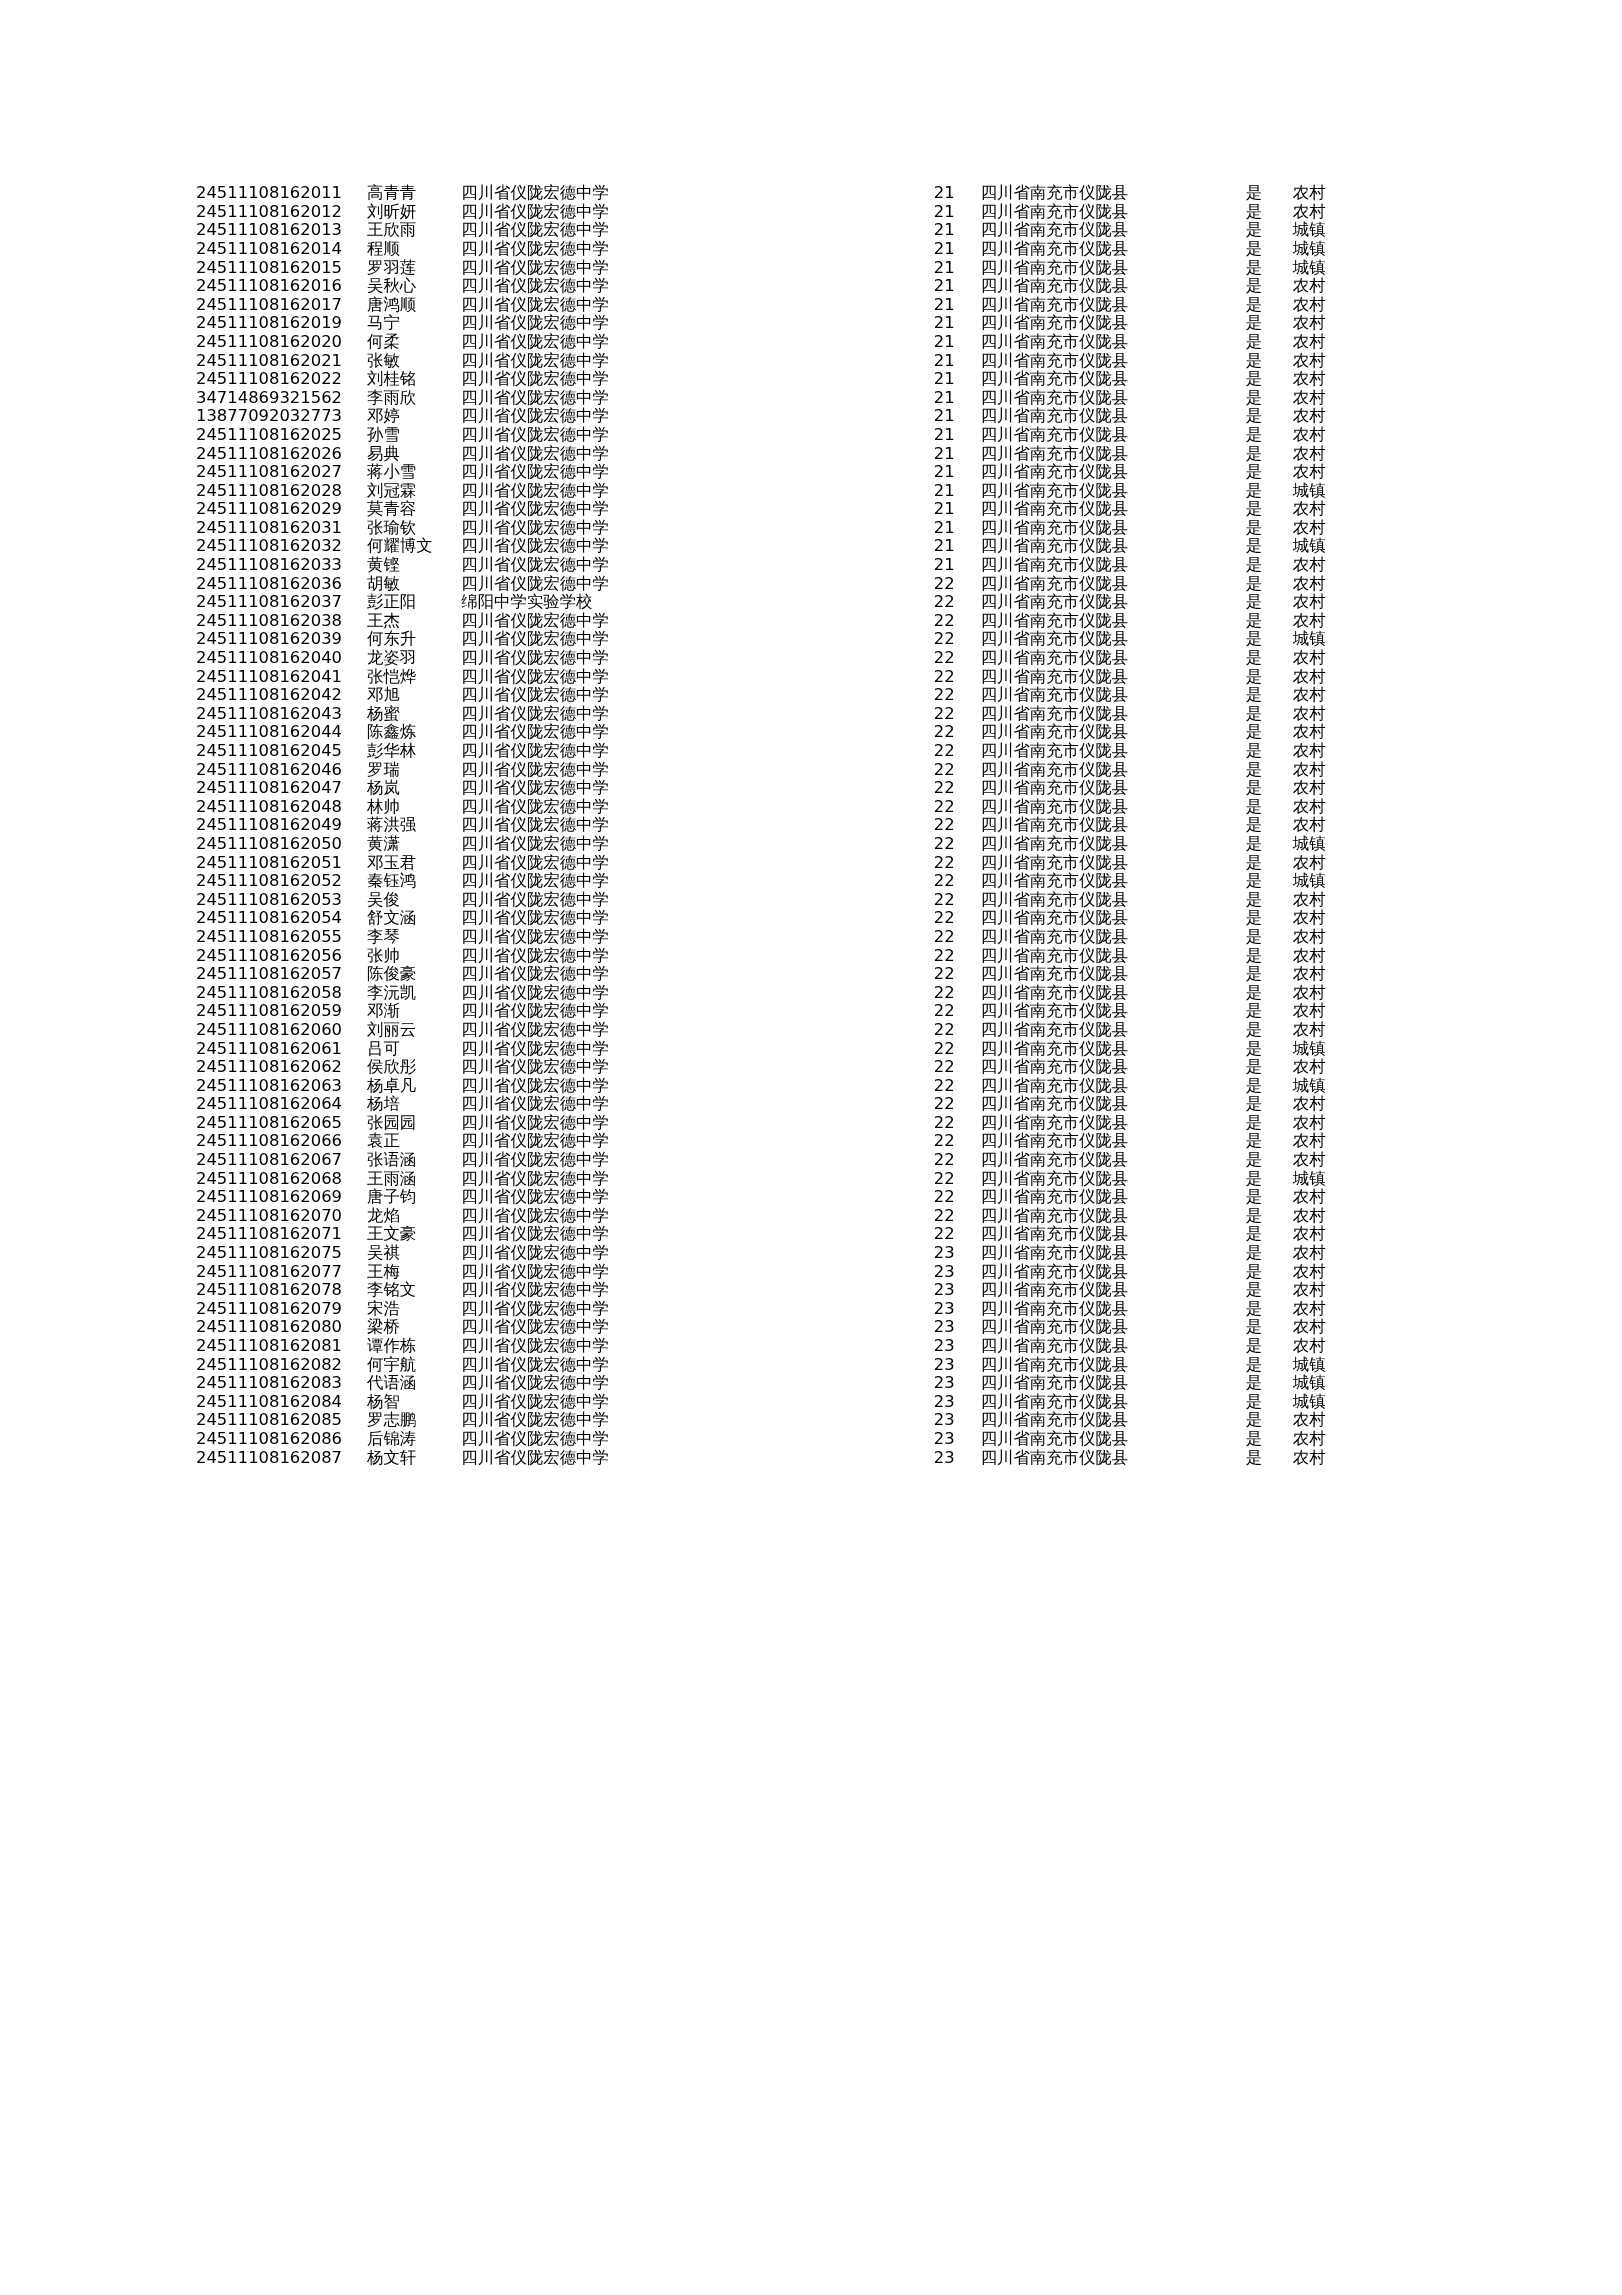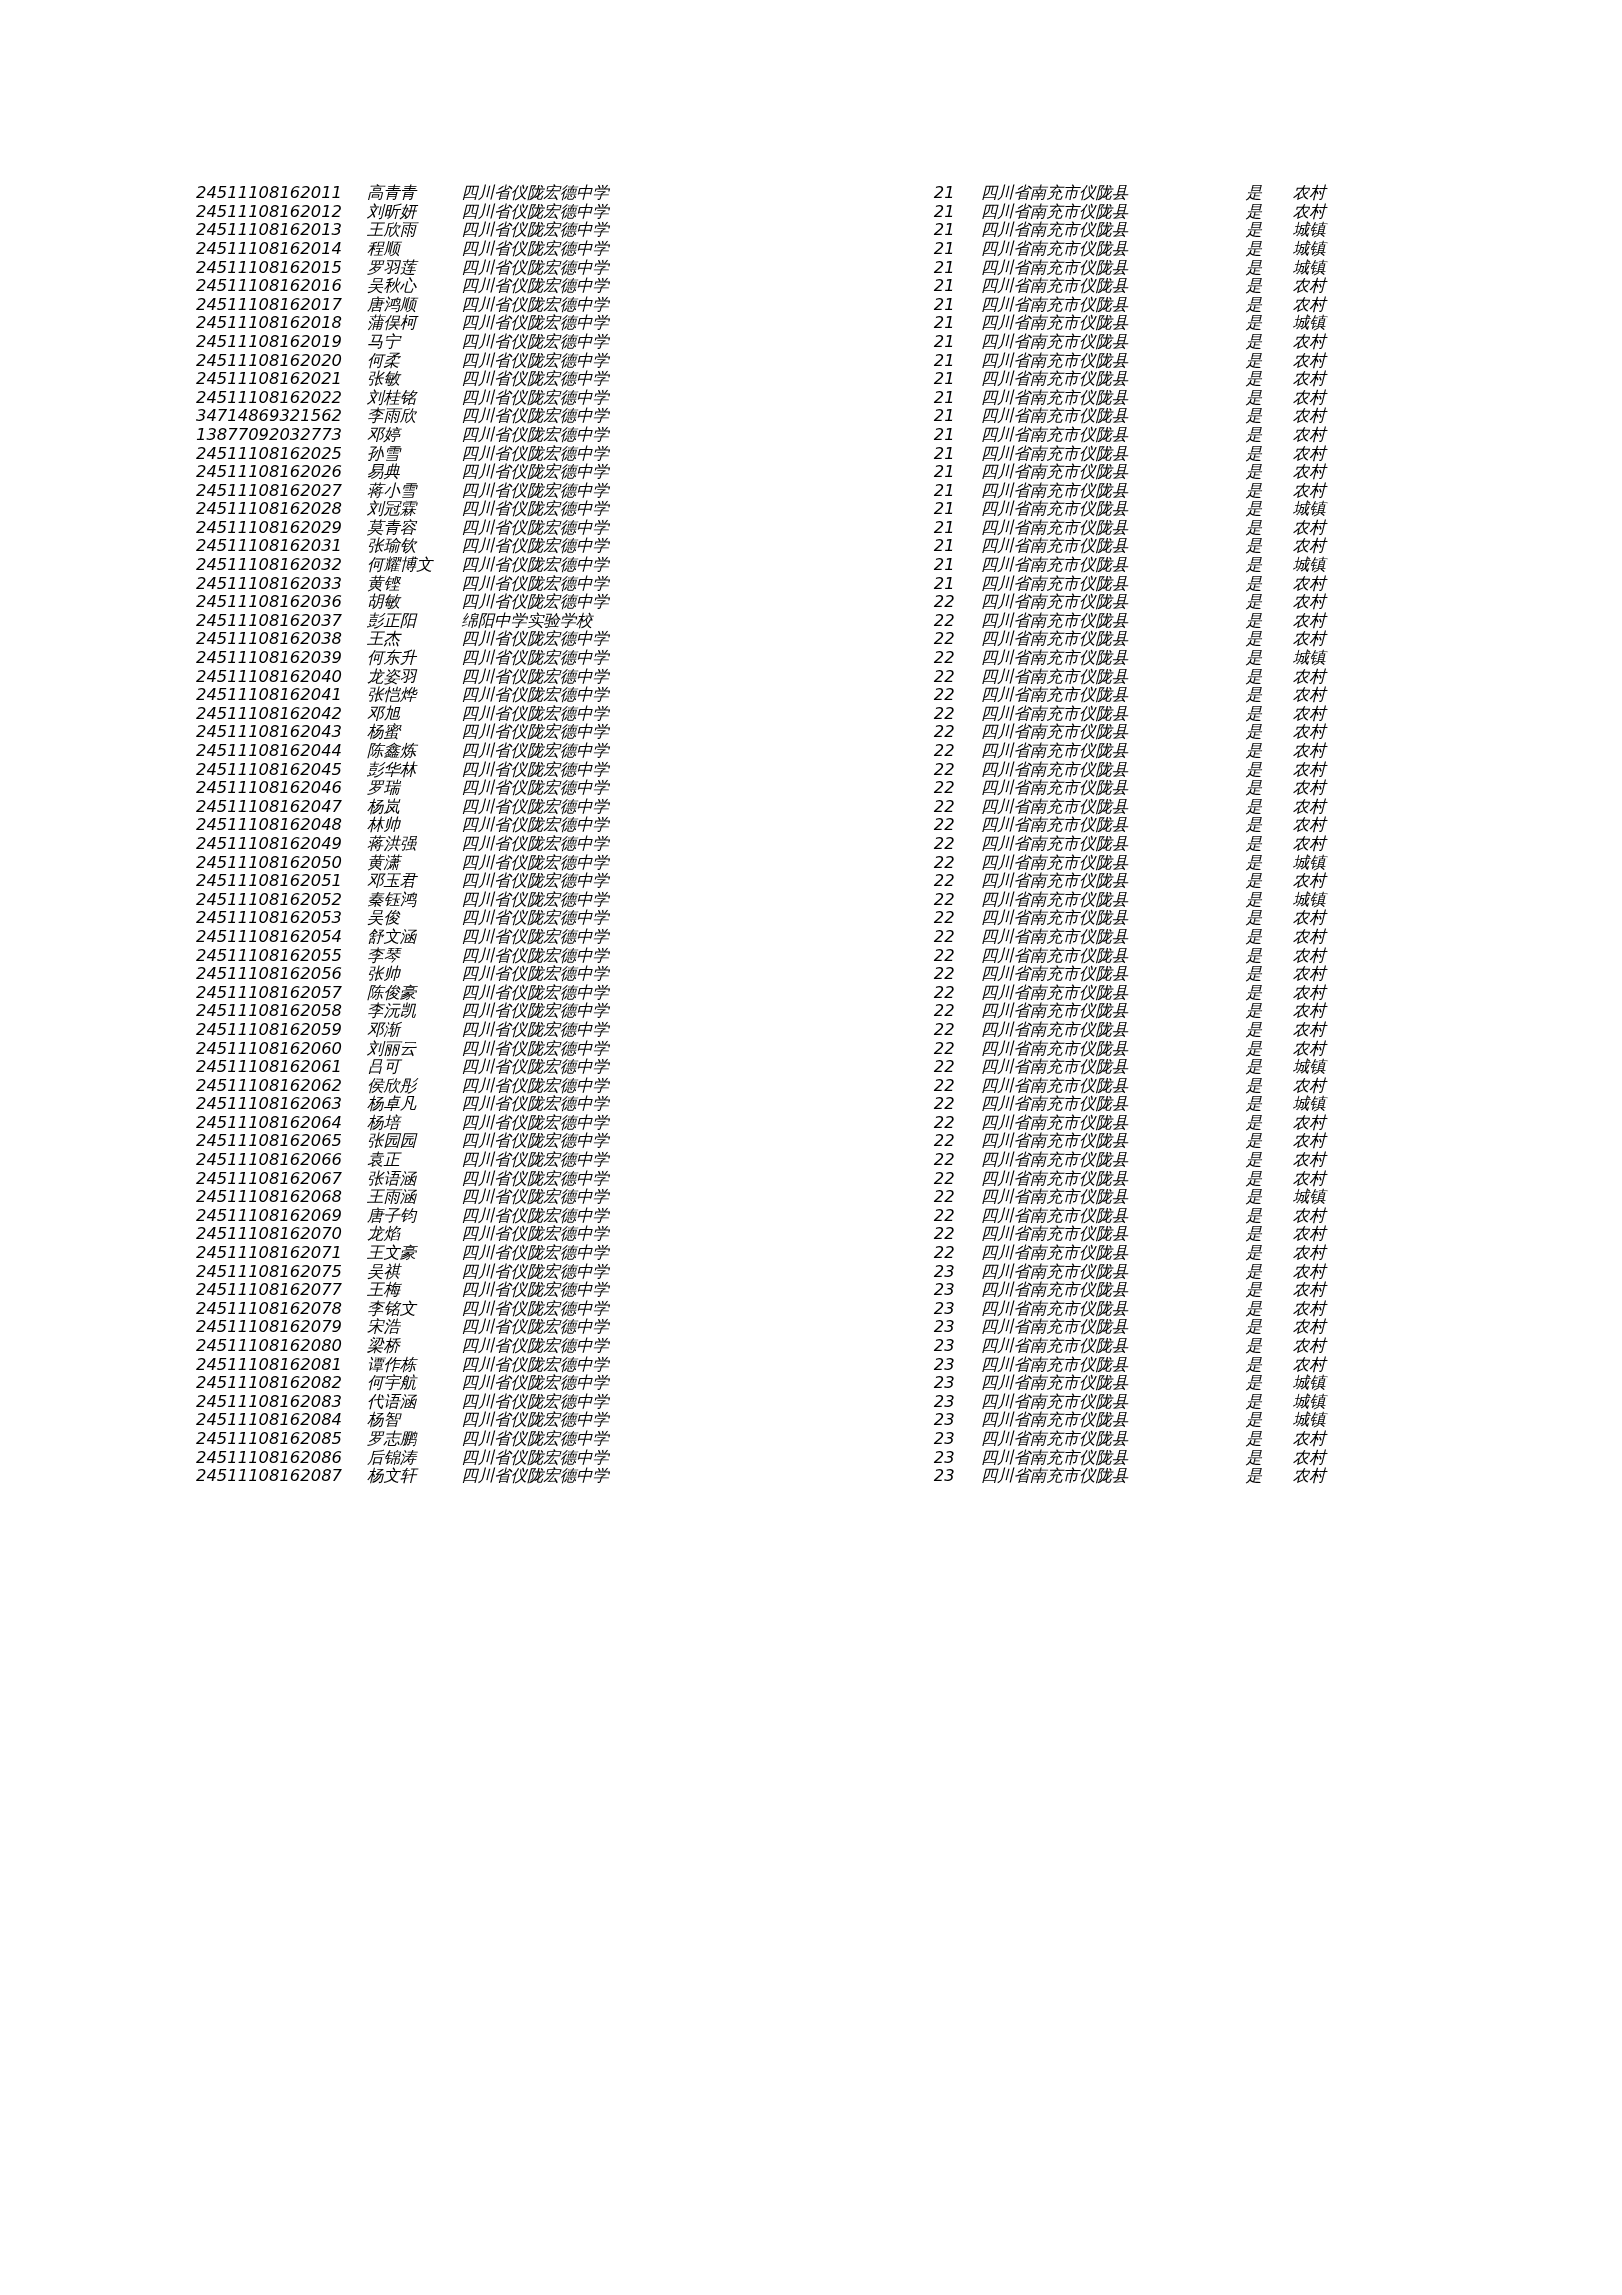--- a/index.html
+++ b/index.html
@@ -12,21 +12,20 @@
     height: 2295px;
     font-family: "DejaVu Sans", sans-serif;
     color: #000000;
   }
   .page {
     position: relative;
     width: 1379px;
     height: 2295px;
     box-sizing: border-box;
     padding: 183px 16px 0 0;
-    font-style: italic;
   }
   table.roster {
     border-collapse: collapse;
     margin-left: 196px;
     font-size: 16.4px;
     line-height: 1.0;
   }
   table.roster td {
     padding: 0;
     white-space: nowrap;
@@ -128,29 +127,20 @@
         <tr>
           <td class="c-id">24511108162017</td>
           <td class="c-name">唐鸿顺</td>
           <td class="c-school">四川省仪陇宏德中学</td>
           <td class="c-grade">21</td>
           <td class="c-region">四川省南充市仪陇县</td>
           <td class="c-flag">是</td>
           <td class="c-type">农村</td>
         </tr>
         <tr>
-          <td class="c-id">24511108162018</td>
-          <td class="c-name">蒲俣柯</td>
-          <td class="c-school">四川省仪陇宏德中学</td>
-          <td class="c-grade">21</td>
-          <td class="c-region">四川省南充市仪陇县</td>
-          <td class="c-flag">是</td>
-          <td class="c-type">城镇</td>
-        </tr>
-        <tr>
           <td class="c-id">24511108162019</td>
           <td class="c-name">马宁</td>
           <td class="c-school">四川省仪陇宏德中学</td>
           <td class="c-grade">21</td>
           <td class="c-region">四川省南充市仪陇县</td>
           <td class="c-flag">是</td>
           <td class="c-type">农村</td>
         </tr>
         <tr>
           <td class="c-id">24511108162020</td>

